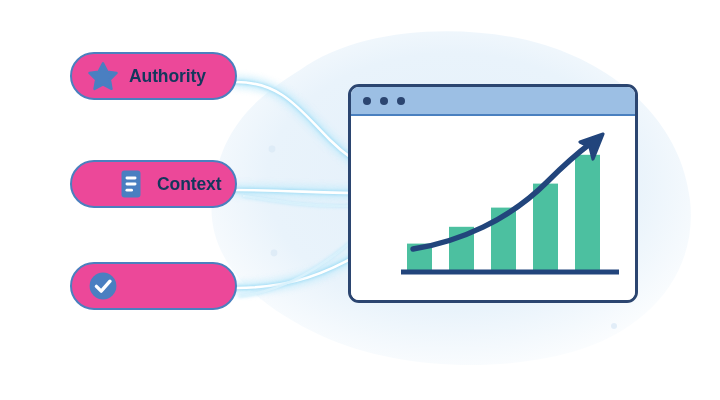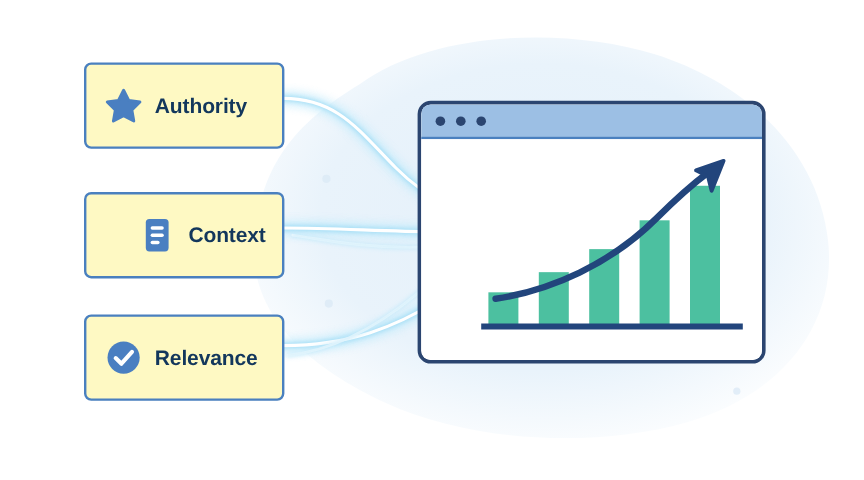--- a/index.html
+++ b/index.html
@@ -25,25 +25,25 @@
     height: 400px;
   }
   #bg-svg { z-index: 0; }
   #links-svg { z-index: 2; }
 
   
   .card {
     position: absolute;
     left: 70px;
     width: 167px;
-    height: 72px;
+    height: 48px;
     box-sizing: border-box;
-    background: #fef9c3;
+    background: #ec4899;
     border: 2.5px solid #4a80bf;
-    border-radius: 6px;
+    border-radius: 25px;
     display: flex;
     align-items: center;
     z-index: 3;
   }
   .card-authority { top: 52px; }
   .card-context   { top: 160px; padding-left: 28px; }
   .card-relevance { top: 262px; }
 
   .card-icon {
     width: 34px;
@@ -140,21 +140,20 @@
       <rect x="11.5" y="21.7" width="7.5" height="2.9" rx="1.45" fill="#ffffff"></rect>
     </svg>
     <span class="card-label">Context</span>
   </div>
 
   <div class="card card-relevance">
     <svg class="card-icon" viewBox="0 0 34 34">
       <circle cx="17" cy="17" r="13.4" fill="#4a7fc1"></circle>
       <path d="M10.4 17.4 L15.2 22.1 L24.0 12.2" fill="none" stroke="#ffffff" stroke-width="3.4" stroke-linecap="round" stroke-linejoin="round"></path>
     </svg>
-    <span class="card-label">Relevance</span>
   </div>
 
   <svg id="links-svg" viewBox="0 0 720 400">
     <defs>
       <filter id="softGlow" x="-60%" y="-60%" width="220%" height="220%">
         <feGaussianBlur stdDeviation="4.5" result="b"></feGaussianBlur>
         <feMerge>
           <feMergeNode in="b"></feMergeNode>
           <feMergeNode in="b"></feMergeNode>
         </feMerge>

